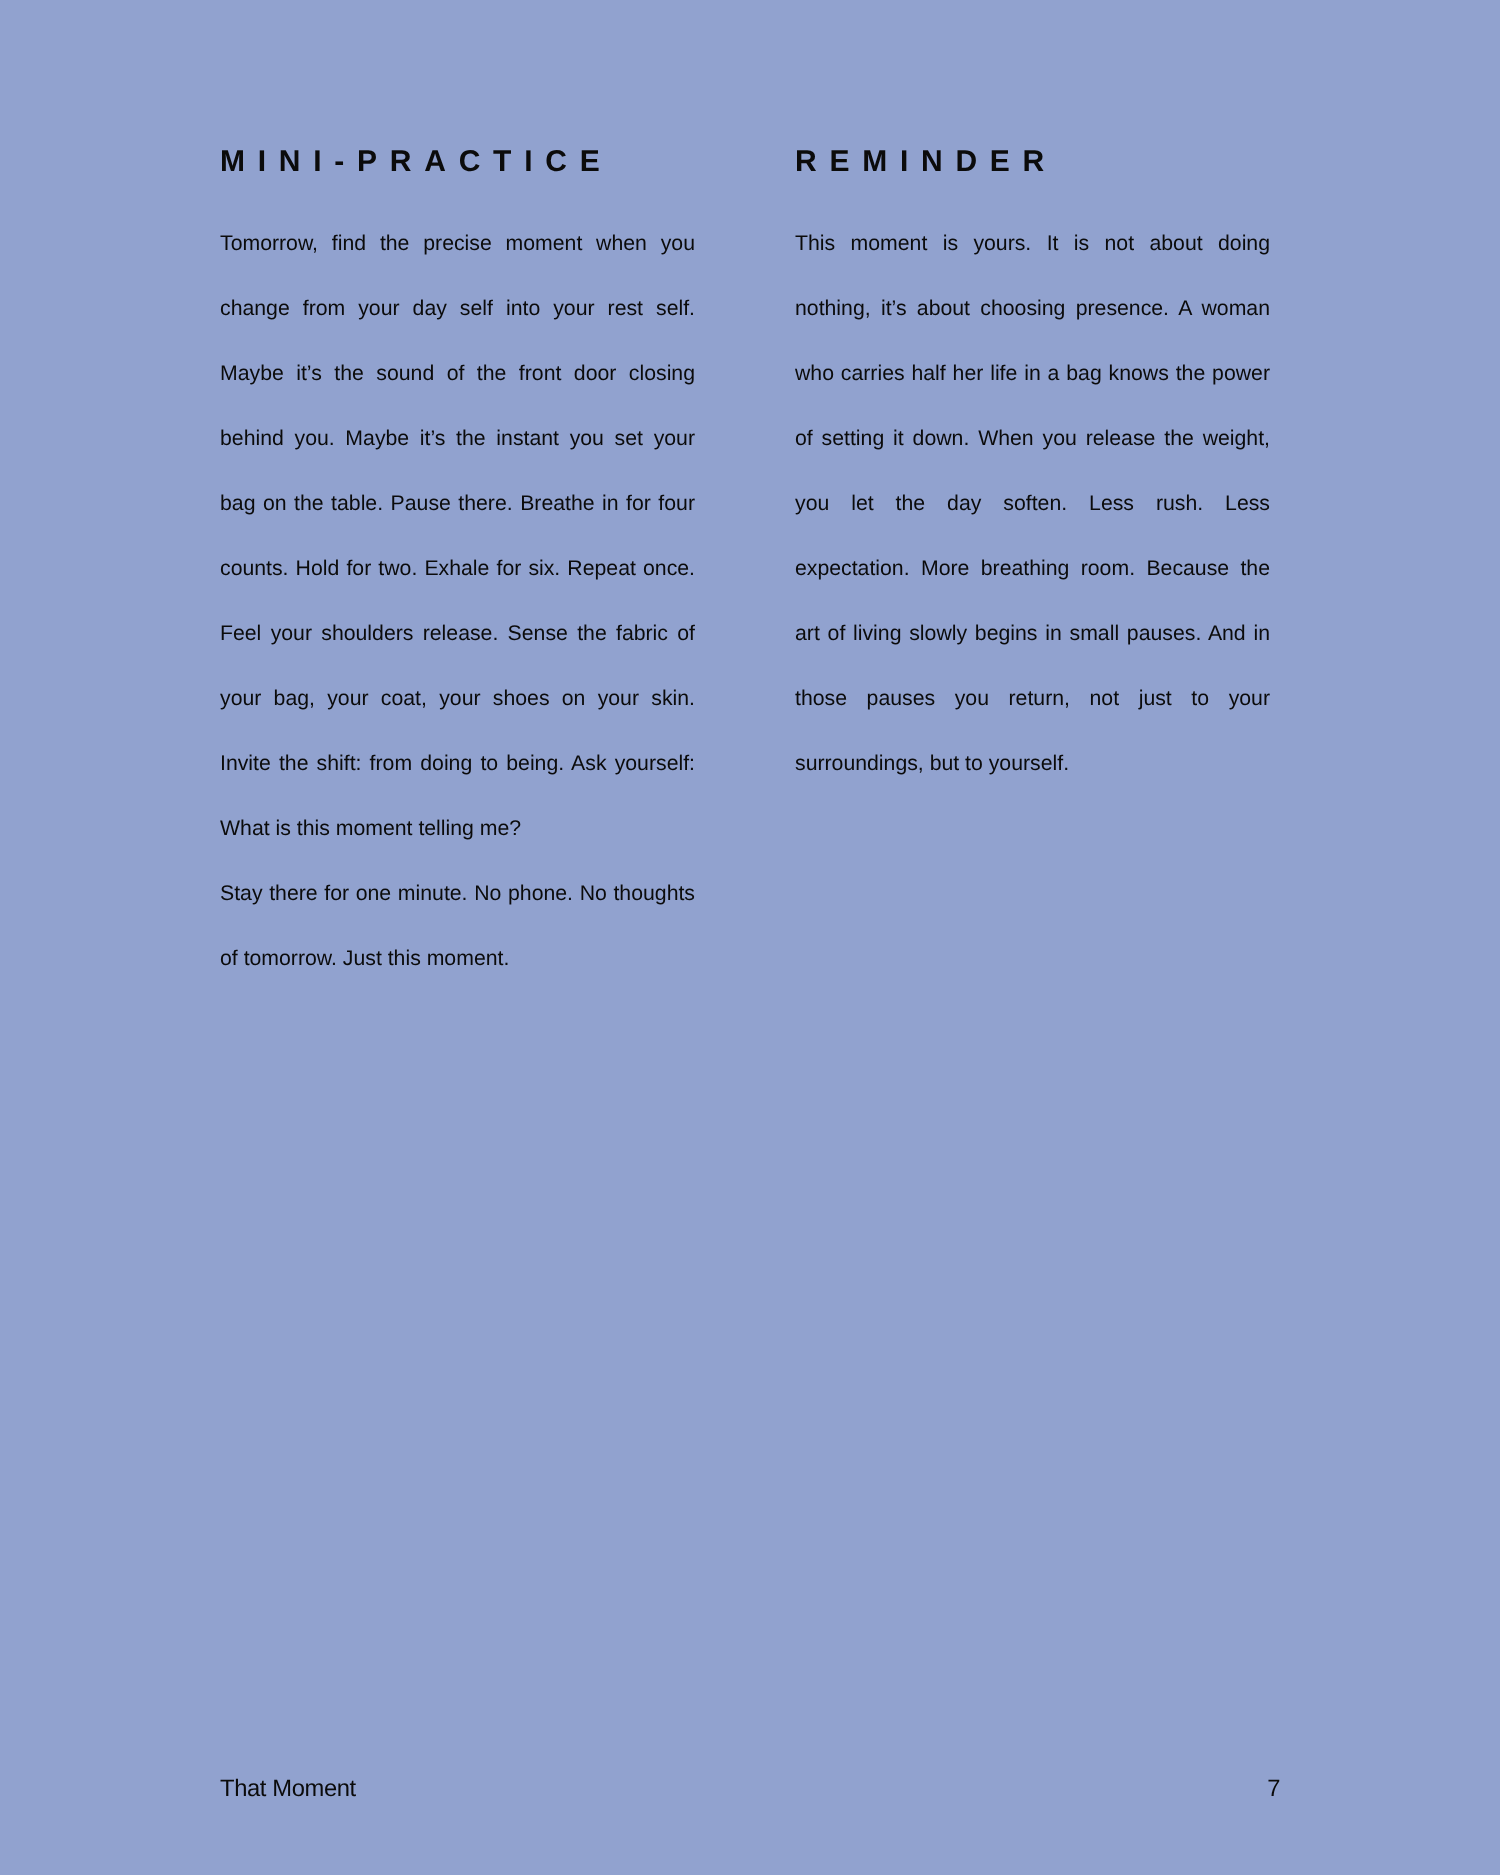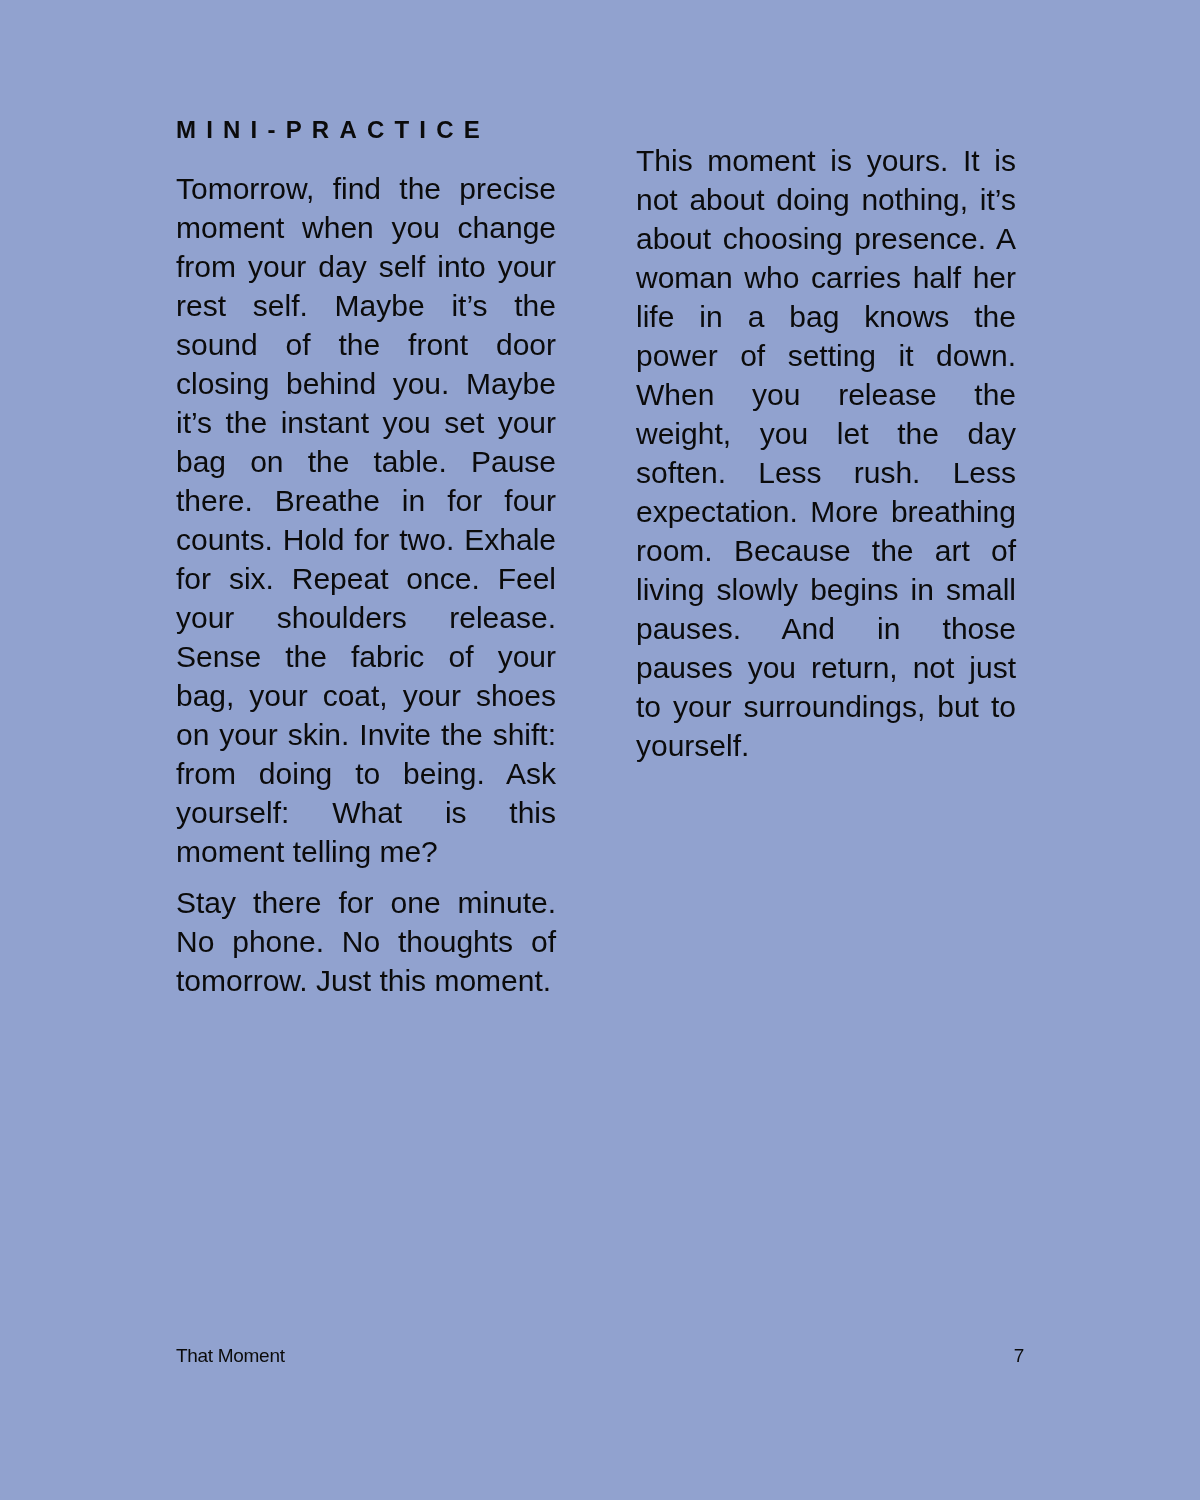--- a/index.html
+++ b/index.html
@@ -26,45 +26,46 @@
       margin: 0;
       font-size: 24px;
       font-weight: bold;
       letter-spacing: 10.2px;
       line-height: 28px;
       white-space: nowrap;
       color: #0b0b0b;
     }
     .body-text {
       margin: 25px 0 0 0;
-      font-size: 30px;
-      line-height: 39px;
+      font-size: 17px;
+      line-height: 52px;
       text-align: justify;
       hyphens: none;
     }
     .body-text + .body-text {
-      margin-top: 12px;
+      margin-top: 0;
     }
     .footer {
       position: absolute;
-      top: 1344px;
+      top: 1420px;
       font-size: 19px;
       line-height: 24px;
       letter-spacing: -0.3px;
     }
     .footer-title { left: 176px; }
     .footer-page { right: 176px; }
   </style>
 </head>
 <body>
 
 <section class="column col-left">
   <h2 class="heading">MINI-PRACTICE</h2>
   <p class="body-text">Tomorrow, find the precise moment when you change from your day self into your rest self. Maybe it’s the sound of the front door closing behind you. Maybe it’s the instant you set your bag on the table. Pause there. Breathe in for four counts. Hold for two. Exhale for six. Repeat once. Feel your shoulders release. Sense the fabric of your bag, your coat, your shoes on your skin. Invite the shift: from doing to being. Ask yourself: What is this moment telling me?</p>
   <p class="body-text">Stay there for one minute. No phone. No thoughts of tomorrow. Just this moment.</p>
 </section>
 
 <section class="column col-right">
+  <h2 class="heading">REMINDER</h2>
   <p class="body-text">This moment is yours. It is not about doing nothing, it’s about choosing presence. A woman who carries half her life in a bag knows the power of setting it down. When you release the weight, you let the day soften. Less rush. Less expectation. More breathing room. Because the art of living slowly begins in small pauses. And in those pauses you return, not just to your surroundings, but to yourself.</p>
 </section>
 
 <div class="footer footer-title">That Moment</div>
 <div class="footer footer-page">7</div>
 
 </body></html>

